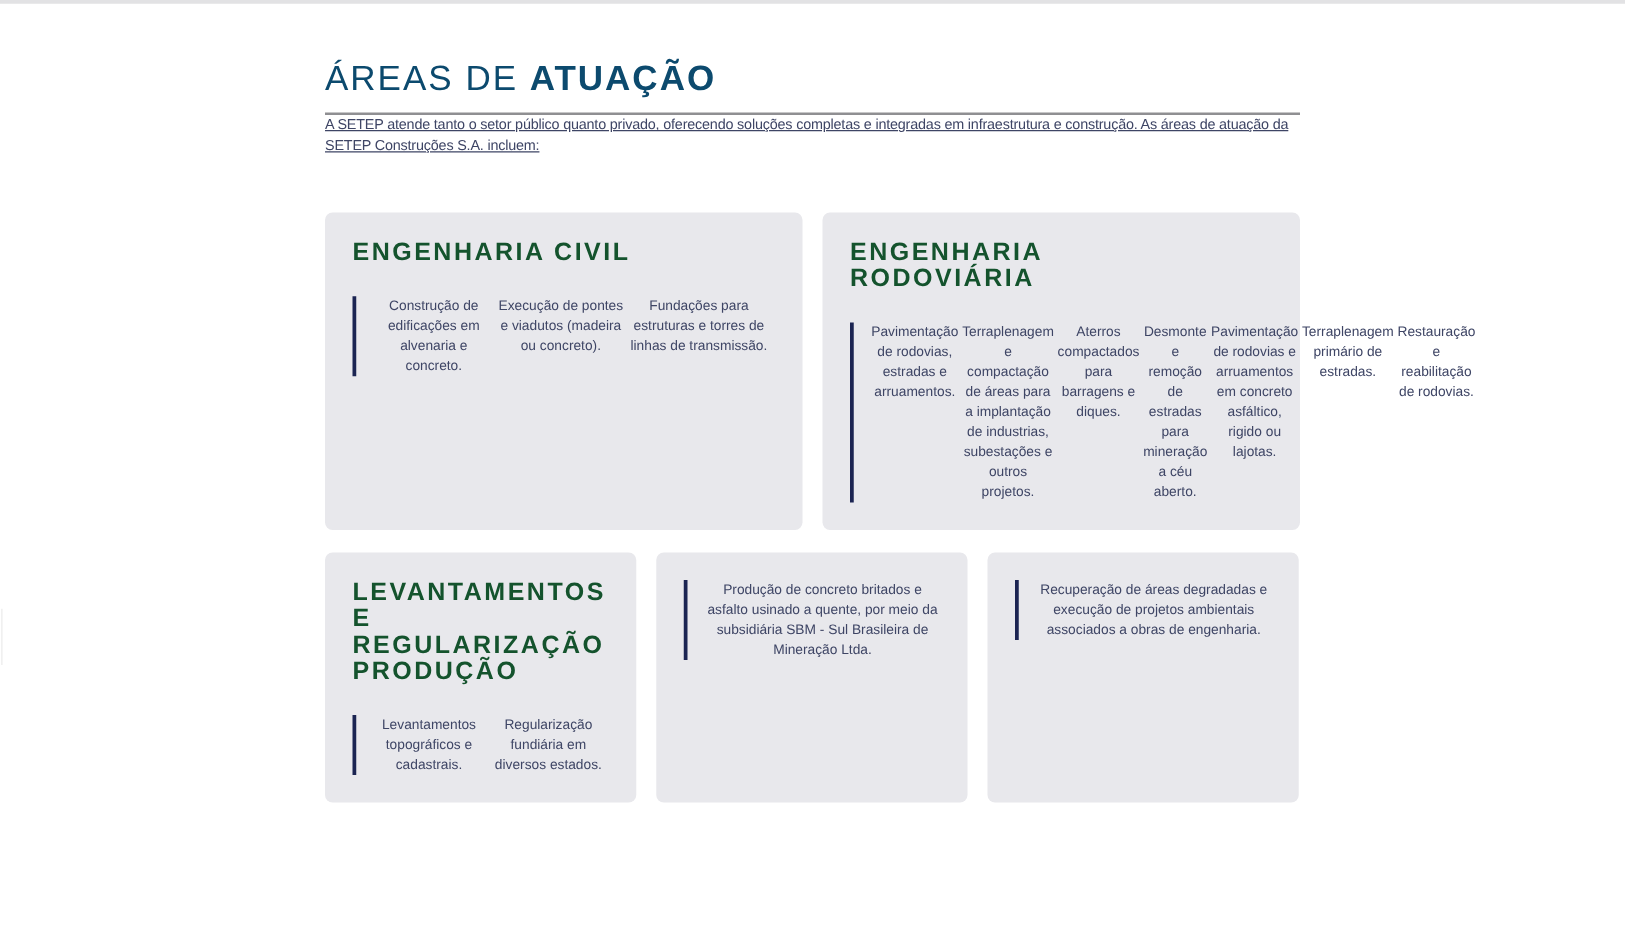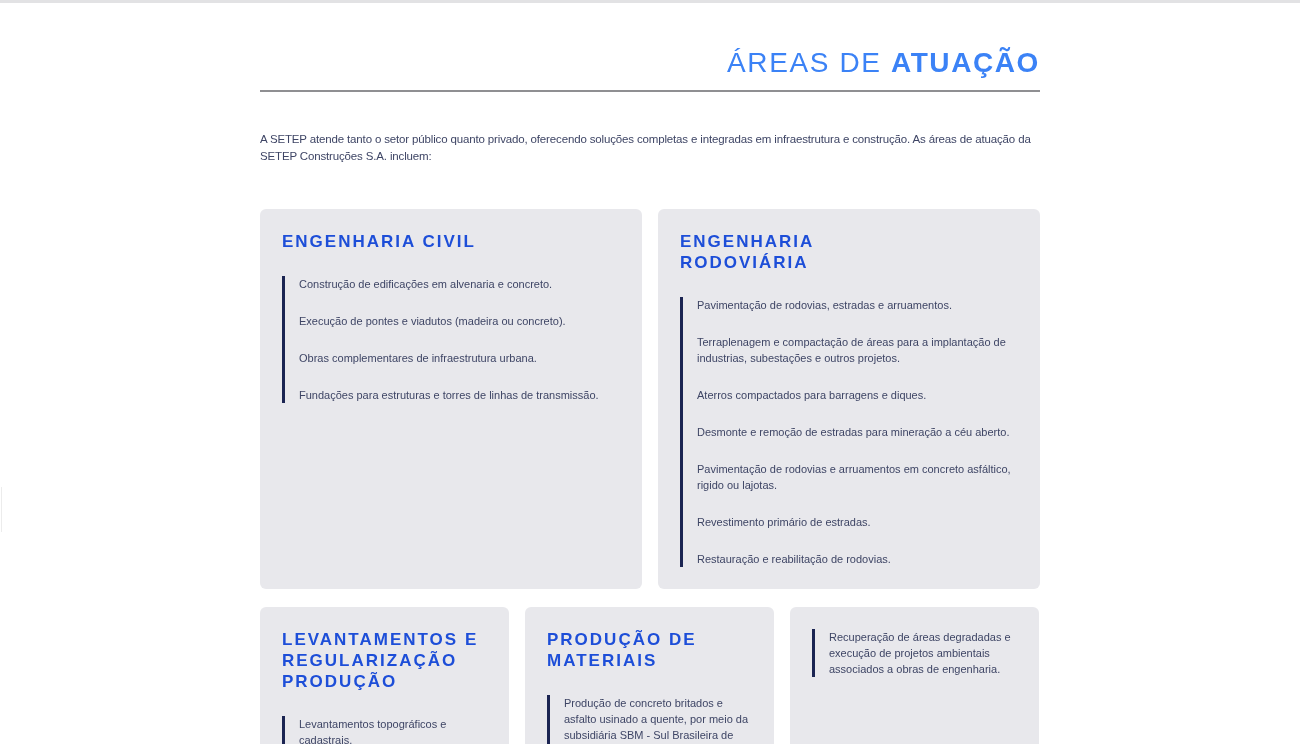--- a/index.html
+++ b/index.html
@@ -20,70 +20,70 @@
     background: #ececec;
   }
   .content {
     position: absolute;
     left: 260px; top: 0;
     width: 780px;
   }
   h1.page-title {
     margin-top: 47px;
     font-size: 28px;
-    color: #3b82f6;
+    color: #0c4a6e;
     letter-spacing: 1.6px;
     font-weight: 400;
     line-height: 1.15;
-    text-align: right;
   }
   h1.page-title .t-bold { font-weight: 800; }
   .title-rule {
     margin-top: 11px;
     width: 780px; height: 2px;
     background: #8f8f92;
     border: none;
   }
   .intro {
-    margin-top: 39px;
     width: 780px;
     font-size: 11.5px;
     letter-spacing: -0.15px;
     line-height: 17px;
     color: #3e4565;
+    text-decoration: underline;
   }
   .cards-row {
     display: flex;
     gap: 16px;
     align-items: stretch;
   }
   .row-1 { margin-top: 44px; }
   .row-2 { margin-top: 18px; }
   .card {
     background: #e8e8ec;
     border-radius: 6px;
     padding: 22px 26px 22px 22px;
   }
   .card-wide { width: 382px; }
   .card-narrow { width: 249px; padding-right: 22px; }
   .card-title {
-    font-size: 17px;
+    font-size: 20px;
     font-weight: 700;
     letter-spacing: 2px;
-    color: #1d4ed8;
+    color: #14532d;
     line-height: 21px;
     margin-bottom: 24px;
   }
   .card-wide .card-title { max-width: 250px; }
   .card-list {
     border-left: 3px solid #1b2452;
     padding-left: 14px;
     display: flex;
-    flex-direction: column;
-    gap: 21px;
+    flex-direction: row;
+    gap: 3px;
+    text-align: center;
   }
   .card-list .item {
     font-size: 11px;
     line-height: 16px;
     color: #3e4565;
     letter-spacing: 0;
   }
 </style>
 </head>
 <body>
@@ -99,52 +99,50 @@
 
   <p class="intro">A SETEP atende tanto o setor público quanto privado, oferecendo soluções completas e integradas em infraestrutura e construção. As áreas de atuação da SETEP Construções S.A. incluem:</p>
 
   <div class="cards-row row-1">
 
     <div class="card card-wide">
       <div class="card-title">ENGENHARIA CIVIL</div>
       <div class="card-list">
         <div class="item">Construção de edificações em alvenaria e concreto.</div>
         <div class="item">Execução de pontes e viadutos (madeira ou concreto).</div>
-        <div class="item">Obras complementares de infraestrutura urbana.</div>
         <div class="item">Fundações para estruturas e torres de linhas de transmissão.</div>
       </div>
     </div>
 
     <div class="card card-wide">
       <div class="card-title">ENGENHARIA RODOVIÁRIA</div>
       <div class="card-list">
         <div class="item">Pavimentação de rodovias, estradas e arruamentos.</div>
         <div class="item">Terraplenagem e compactação de áreas para a implantação de industrias, subestações e outros projetos.</div>
         <div class="item">Aterros compactados para barragens e diques.</div>
         <div class="item">Desmonte e remoção de estradas para mineração a céu aberto.</div>
         <div class="item">Pavimentação de rodovias e arruamentos em concreto asfáltico, rigido ou lajotas.</div>
-        <div class="item">Revestimento primário de estradas.</div>
+        <div class="item">Terraplenagem primário de estradas.</div>
         <div class="item">Restauração e reabilitação de rodovias.</div>
       </div>
     </div>
 
   </div>
 
   <div class="cards-row row-2">
 
     <div class="card card-narrow">
       <div class="card-title">LEVANTAMENTOS E REGULARIZAÇÃO PRODUÇÃO</div>
       <div class="card-list">
         <div class="item">Levantamentos topográficos e cadastrais.</div>
         <div class="item">Regularização fundiária em diversos estados.</div>
       </div>
     </div>
 
     <div class="card card-narrow">
-      <div class="card-title">PRODUÇÃO DE MATERIAIS</div>
       <div class="card-list">
         <div class="item">Produção de concreto britados e asfalto usinado a quente, por meio da subsidiária SBM - Sul Brasileira de Mineração Ltda.</div>
       </div>
     </div>
 
     <div class="card card-narrow">
       <div class="card-list">
         <div class="item">Recuperação de áreas degradadas e execução de projetos ambientais associados a obras de engenharia.</div>
       </div>
     </div>

